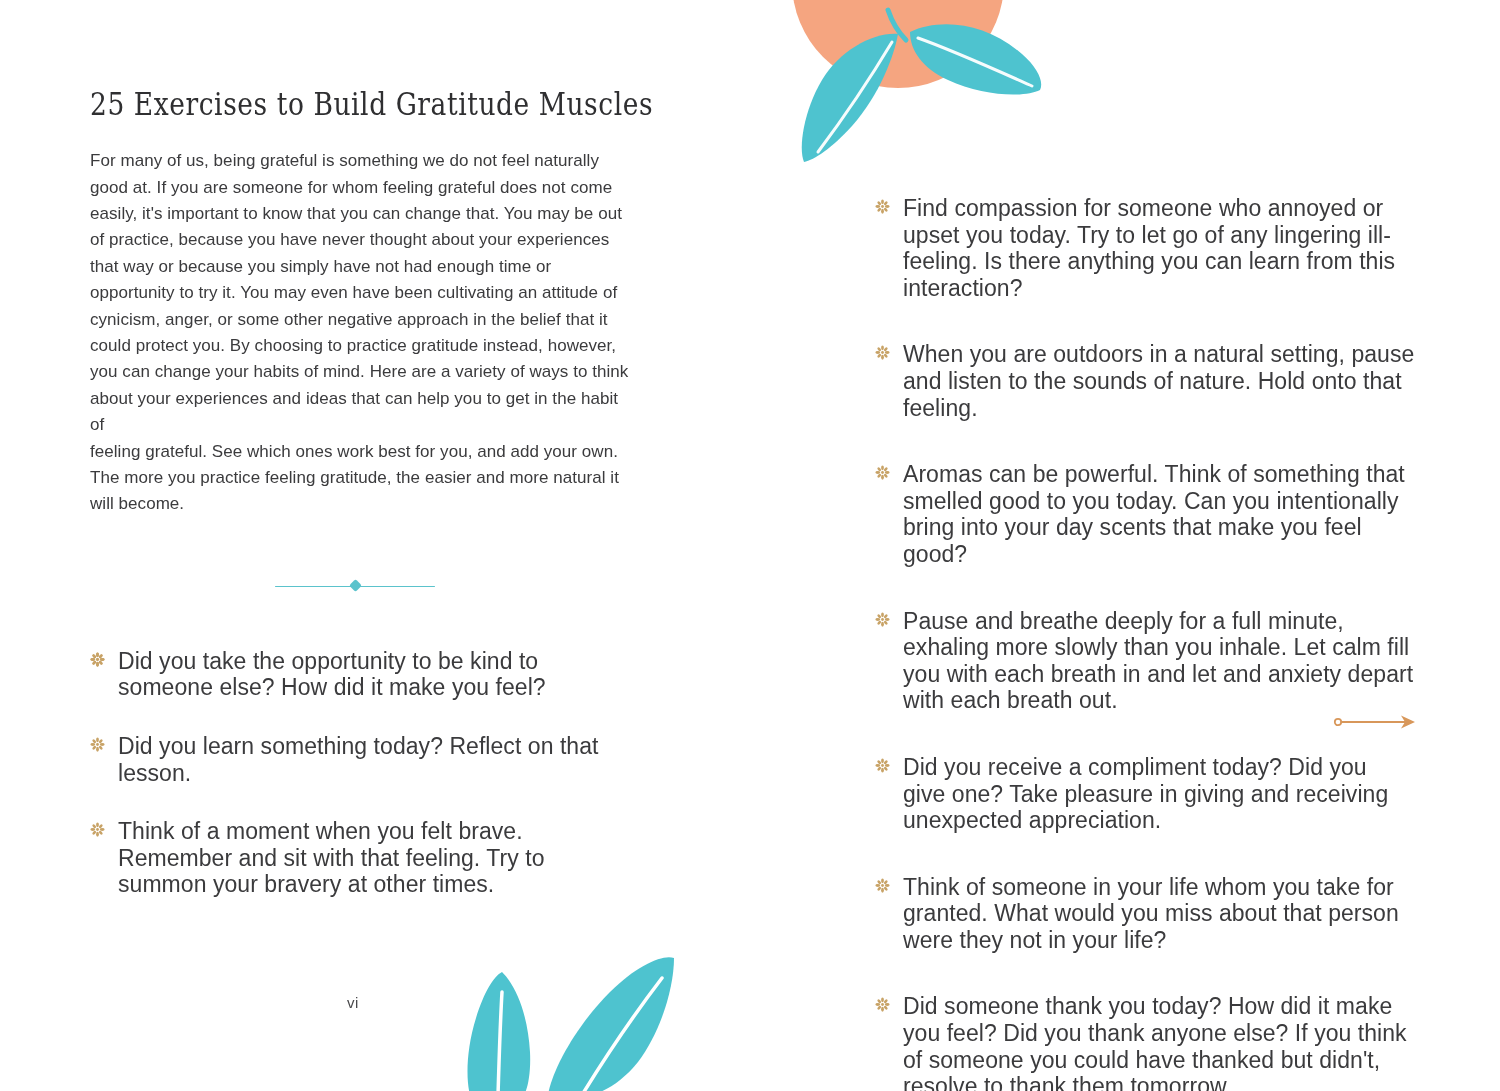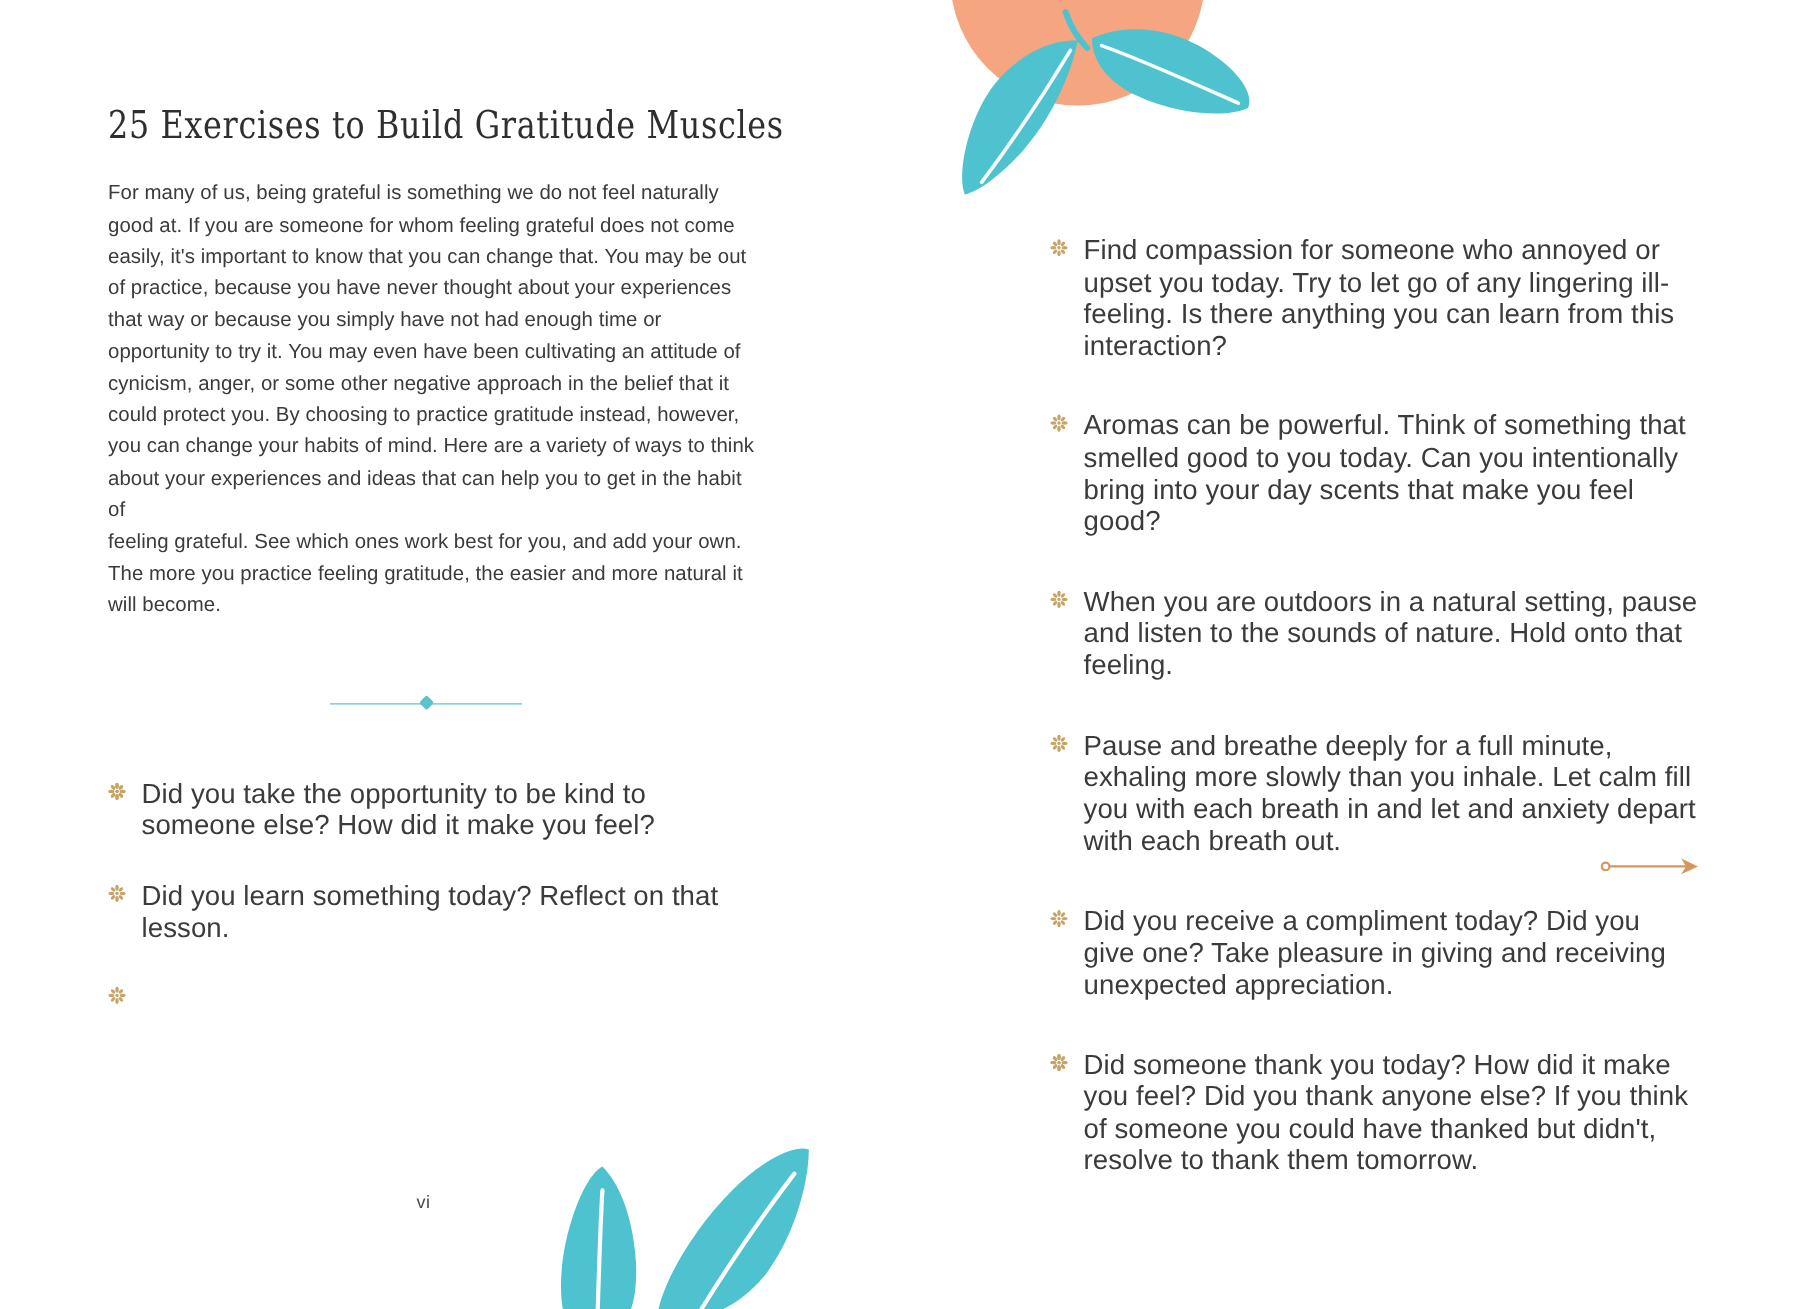--- a/index.html
+++ b/index.html
@@ -258,20 +258,21 @@
             <ellipse cx="8" cy="13" rx="1.5" ry="2.6"></ellipse>
             <ellipse cx="3" cy="8" rx="2.6" ry="1.5"></ellipse>
             <ellipse cx="13" cy="8" rx="2.6" ry="1.5"></ellipse>
             <ellipse cx="4.5" cy="4.5" rx="2.4" ry="1.4" transform="rotate(45 4.5 4.5)"></ellipse>
             <ellipse cx="11.5" cy="11.5" rx="2.4" ry="1.4" transform="rotate(45 11.5 11.5)"></ellipse>
             <ellipse cx="11.5" cy="4.5" rx="2.4" ry="1.4" transform="rotate(-45 11.5 4.5)"></ellipse>
             <ellipse cx="4.5" cy="11.5" rx="2.4" ry="1.4" transform="rotate(-45 4.5 11.5)"></ellipse>
             <circle cx="8" cy="8" r="1.5"></circle>
           </g>
         </svg>
+        <span class="bullet-text">Think of a moment when you felt brave. Remember and sit with that feeling. Try to summon your bravery at other times.</span>
       </li>
 
     </ul>
   </div>
 
   <div class="folio" id="folio-left">vi</div>
 </div>
 
 <div class="page" id="page-right">
 
@@ -302,54 +303,54 @@
             <ellipse cx="8" cy="13" rx="1.5" ry="2.6"></ellipse>
             <ellipse cx="3" cy="8" rx="2.6" ry="1.5"></ellipse>
             <ellipse cx="13" cy="8" rx="2.6" ry="1.5"></ellipse>
             <ellipse cx="4.5" cy="4.5" rx="2.4" ry="1.4" transform="rotate(45 4.5 4.5)"></ellipse>
             <ellipse cx="11.5" cy="11.5" rx="2.4" ry="1.4" transform="rotate(45 11.5 11.5)"></ellipse>
             <ellipse cx="11.5" cy="4.5" rx="2.4" ry="1.4" transform="rotate(-45 11.5 4.5)"></ellipse>
             <ellipse cx="4.5" cy="11.5" rx="2.4" ry="1.4" transform="rotate(-45 4.5 11.5)"></ellipse>
             <circle cx="8" cy="8" r="1.5"></circle>
           </g>
         </svg>
+        <span class="bullet-text">When you are outdoors in a natural setting, pause and listen to the sounds of nature. Hold onto that feeling.</span>
+      </li>
+
+      <li class="bullet-item">
+        <svg class="bullet-glyph" viewBox="0 0 16 16">
+          <g fill="#c8a367">
+            <ellipse cx="8" cy="3" rx="1.5" ry="2.6"></ellipse>
+            <ellipse cx="8" cy="13" rx="1.5" ry="2.6"></ellipse>
+            <ellipse cx="3" cy="8" rx="2.6" ry="1.5"></ellipse>
+            <ellipse cx="13" cy="8" rx="2.6" ry="1.5"></ellipse>
+            <ellipse cx="4.5" cy="4.5" rx="2.4" ry="1.4" transform="rotate(45 4.5 4.5)"></ellipse>
+            <ellipse cx="11.5" cy="11.5" rx="2.4" ry="1.4" transform="rotate(45 11.5 11.5)"></ellipse>
+            <ellipse cx="11.5" cy="4.5" rx="2.4" ry="1.4" transform="rotate(-45 11.5 4.5)"></ellipse>
+            <ellipse cx="4.5" cy="11.5" rx="2.4" ry="1.4" transform="rotate(-45 4.5 11.5)"></ellipse>
+            <circle cx="8" cy="8" r="1.5"></circle>
+          </g>
+        </svg>
         <span class="bullet-text">Aromas can be powerful. Think of something that smelled good to you today. Can you intentionally bring into your day scents that make you feel good?</span>
       </li>
 
       <li class="bullet-item">
         <svg class="bullet-glyph" viewBox="0 0 16 16">
           <g fill="#c8a367">
             <ellipse cx="8" cy="3" rx="1.5" ry="2.6"></ellipse>
             <ellipse cx="8" cy="13" rx="1.5" ry="2.6"></ellipse>
             <ellipse cx="3" cy="8" rx="2.6" ry="1.5"></ellipse>
             <ellipse cx="13" cy="8" rx="2.6" ry="1.5"></ellipse>
             <ellipse cx="4.5" cy="4.5" rx="2.4" ry="1.4" transform="rotate(45 4.5 4.5)"></ellipse>
             <ellipse cx="11.5" cy="11.5" rx="2.4" ry="1.4" transform="rotate(45 11.5 11.5)"></ellipse>
             <ellipse cx="11.5" cy="4.5" rx="2.4" ry="1.4" transform="rotate(-45 11.5 4.5)"></ellipse>
             <ellipse cx="4.5" cy="11.5" rx="2.4" ry="1.4" transform="rotate(-45 4.5 11.5)"></ellipse>
             <circle cx="8" cy="8" r="1.5"></circle>
           </g>
         </svg>
-        <span class="bullet-text">When you are outdoors in a natural setting, pause and listen to the sounds of nature. Hold onto that feeling.</span>
-      </li>
-
-      <li class="bullet-item">
-        <svg class="bullet-glyph" viewBox="0 0 16 16">
-          <g fill="#c8a367">
-            <ellipse cx="8" cy="3" rx="1.5" ry="2.6"></ellipse>
-            <ellipse cx="8" cy="13" rx="1.5" ry="2.6"></ellipse>
-            <ellipse cx="3" cy="8" rx="2.6" ry="1.5"></ellipse>
-            <ellipse cx="13" cy="8" rx="2.6" ry="1.5"></ellipse>
-            <ellipse cx="4.5" cy="4.5" rx="2.4" ry="1.4" transform="rotate(45 4.5 4.5)"></ellipse>
-            <ellipse cx="11.5" cy="11.5" rx="2.4" ry="1.4" transform="rotate(45 11.5 11.5)"></ellipse>
-            <ellipse cx="11.5" cy="4.5" rx="2.4" ry="1.4" transform="rotate(-45 11.5 4.5)"></ellipse>
-            <ellipse cx="4.5" cy="11.5" rx="2.4" ry="1.4" transform="rotate(-45 4.5 11.5)"></ellipse>
-            <circle cx="8" cy="8" r="1.5"></circle>
-          </g>
-        </svg>
         <span class="bullet-text">Pause and breathe deeply for a full minute, exhaling more slowly than you inhale. Let calm fill you with each breath in and let and anxiety depart with each breath out.</span>
       </li>
 
       <li class="bullet-item">
         <svg class="bullet-glyph" viewBox="0 0 16 16">
           <g fill="#c8a367">
             <ellipse cx="8" cy="3" rx="1.5" ry="2.6"></ellipse>
             <ellipse cx="8" cy="13" rx="1.5" ry="2.6"></ellipse>
             <ellipse cx="3" cy="8" rx="2.6" ry="1.5"></ellipse>
             <ellipse cx="13" cy="8" rx="2.6" ry="1.5"></ellipse>
@@ -370,20 +371,21 @@
             <ellipse cx="8" cy="13" rx="1.5" ry="2.6"></ellipse>
             <ellipse cx="3" cy="8" rx="2.6" ry="1.5"></ellipse>
             <ellipse cx="13" cy="8" rx="2.6" ry="1.5"></ellipse>
             <ellipse cx="4.5" cy="4.5" rx="2.4" ry="1.4" transform="rotate(45 4.5 4.5)"></ellipse>
             <ellipse cx="11.5" cy="11.5" rx="2.4" ry="1.4" transform="rotate(45 11.5 11.5)"></ellipse>
             <ellipse cx="11.5" cy="4.5" rx="2.4" ry="1.4" transform="rotate(-45 11.5 4.5)"></ellipse>
             <ellipse cx="4.5" cy="11.5" rx="2.4" ry="1.4" transform="rotate(-45 4.5 11.5)"></ellipse>
             <circle cx="8" cy="8" r="1.5"></circle>
           </g>
         </svg>
+        <span class="bullet-text">Think of someone in your life whom you take for granted. What would you miss about that person were they not in your life?</span>
       </li>
 
       <li class="bullet-item">
         <svg class="bullet-glyph" viewBox="0 0 16 16">
           <g fill="#c8a367">
             <ellipse cx="8" cy="3" rx="1.5" ry="2.6"></ellipse>
             <ellipse cx="8" cy="13" rx="1.5" ry="2.6"></ellipse>
             <ellipse cx="3" cy="8" rx="2.6" ry="1.5"></ellipse>
             <ellipse cx="13" cy="8" rx="2.6" ry="1.5"></ellipse>
             <ellipse cx="4.5" cy="4.5" rx="2.4" ry="1.4" transform="rotate(45 4.5 4.5)"></ellipse>

